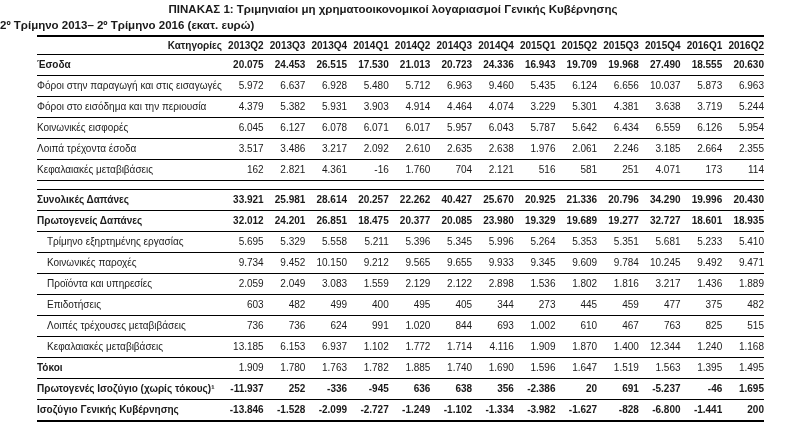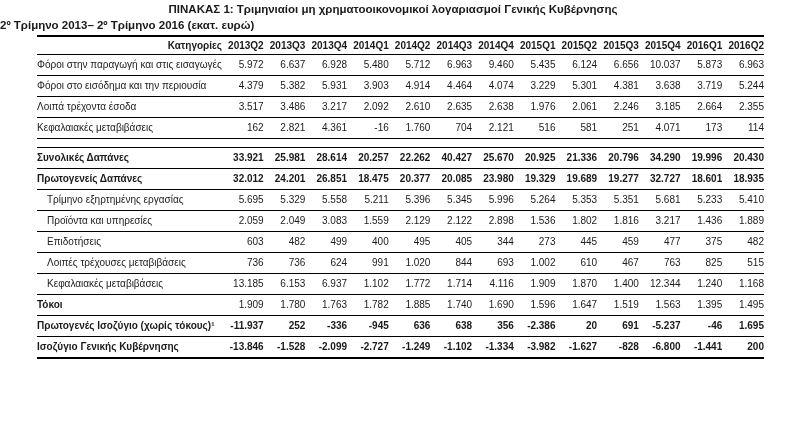--- a/index.html
+++ b/index.html
@@ -117,20 +117,36 @@
           <th>2014Q4</th>
           <th>2015Q1</th>
           <th>2015Q2</th>
           <th>2015Q3</th>
           <th>2015Q4</th>
           <th>2016Q1</th>
           <th>2016Q2</th>
         </tr>
     </thead>
     <tbody id="table-body">
+        <tr class="row-total">
+          <td class="lbl">Έσοδα</td>
+          <td class="val">20.075</td>
+          <td class="val">24.453</td>
+          <td class="val">26.515</td>
+          <td class="val">17.530</td>
+          <td class="val">21.013</td>
+          <td class="val">20.723</td>
+          <td class="val">24.336</td>
+          <td class="val">16.943</td>
+          <td class="val">19.709</td>
+          <td class="val">19.968</td>
+          <td class="val">27.490</td>
+          <td class="val">18.555</td>
+          <td class="val">20.630</td>
+        </tr>
         <tr class="row-item">
           <td class="lbl">Φόροι στην παραγωγή και στις εισαγωγές</td>
           <td class="val">5.972</td>
           <td class="val">6.637</td>
           <td class="val">6.928</td>
           <td class="val">5.480</td>
           <td class="val">5.712</td>
           <td class="val">6.963</td>
           <td class="val">9.460</td>
           <td class="val">5.435</td>
@@ -150,20 +166,36 @@
           <td class="val">4.464</td>
           <td class="val">4.074</td>
           <td class="val">3.229</td>
           <td class="val">5.301</td>
           <td class="val">4.381</td>
           <td class="val">3.638</td>
           <td class="val">3.719</td>
           <td class="val">5.244</td>
         </tr>
         <tr class="row-item">
+          <td class="lbl">Κοινωνικές εισφορές</td>
+          <td class="val">6.045</td>
+          <td class="val">6.127</td>
+          <td class="val">6.078</td>
+          <td class="val">6.071</td>
+          <td class="val">6.017</td>
+          <td class="val">5.957</td>
+          <td class="val">6.043</td>
+          <td class="val">5.787</td>
+          <td class="val">5.642</td>
+          <td class="val">6.434</td>
+          <td class="val">6.559</td>
+          <td class="val">6.126</td>
+          <td class="val">5.954</td>
+        </tr>
+        <tr class="row-item">
           <td class="lbl">Λοιπά τρέχοντα έσοδα</td>
           <td class="val">3.517</td>
           <td class="val">3.486</td>
           <td class="val">3.217</td>
           <td class="val">2.092</td>
           <td class="val">2.610</td>
           <td class="val">2.635</td>
           <td class="val">2.638</td>
           <td class="val">1.976</td>
           <td class="val">2.061</td>
@@ -233,20 +265,36 @@
           <td class="val">5.345</td>
           <td class="val">5.996</td>
           <td class="val">5.264</td>
           <td class="val">5.353</td>
           <td class="val">5.351</td>
           <td class="val">5.681</td>
           <td class="val">5.233</td>
           <td class="val">5.410</td>
         </tr>
         <tr class="row-sub">
+          <td class="lbl">Κοινωνικές παροχές</td>
+          <td class="val">9.734</td>
+          <td class="val">9.452</td>
+          <td class="val">10.150</td>
+          <td class="val">9.212</td>
+          <td class="val">9.565</td>
+          <td class="val">9.655</td>
+          <td class="val">9.933</td>
+          <td class="val">9.345</td>
+          <td class="val">9.609</td>
+          <td class="val">9.784</td>
+          <td class="val">10.245</td>
+          <td class="val">9.492</td>
+          <td class="val">9.471</td>
+        </tr>
+        <tr class="row-sub">
           <td class="lbl">Προϊόντα και υπηρεσίες</td>
           <td class="val">2.059</td>
           <td class="val">2.049</td>
           <td class="val">3.083</td>
           <td class="val">1.559</td>
           <td class="val">2.129</td>
           <td class="val">2.122</td>
           <td class="val">2.898</td>
           <td class="val">1.536</td>
           <td class="val">1.802</td>

